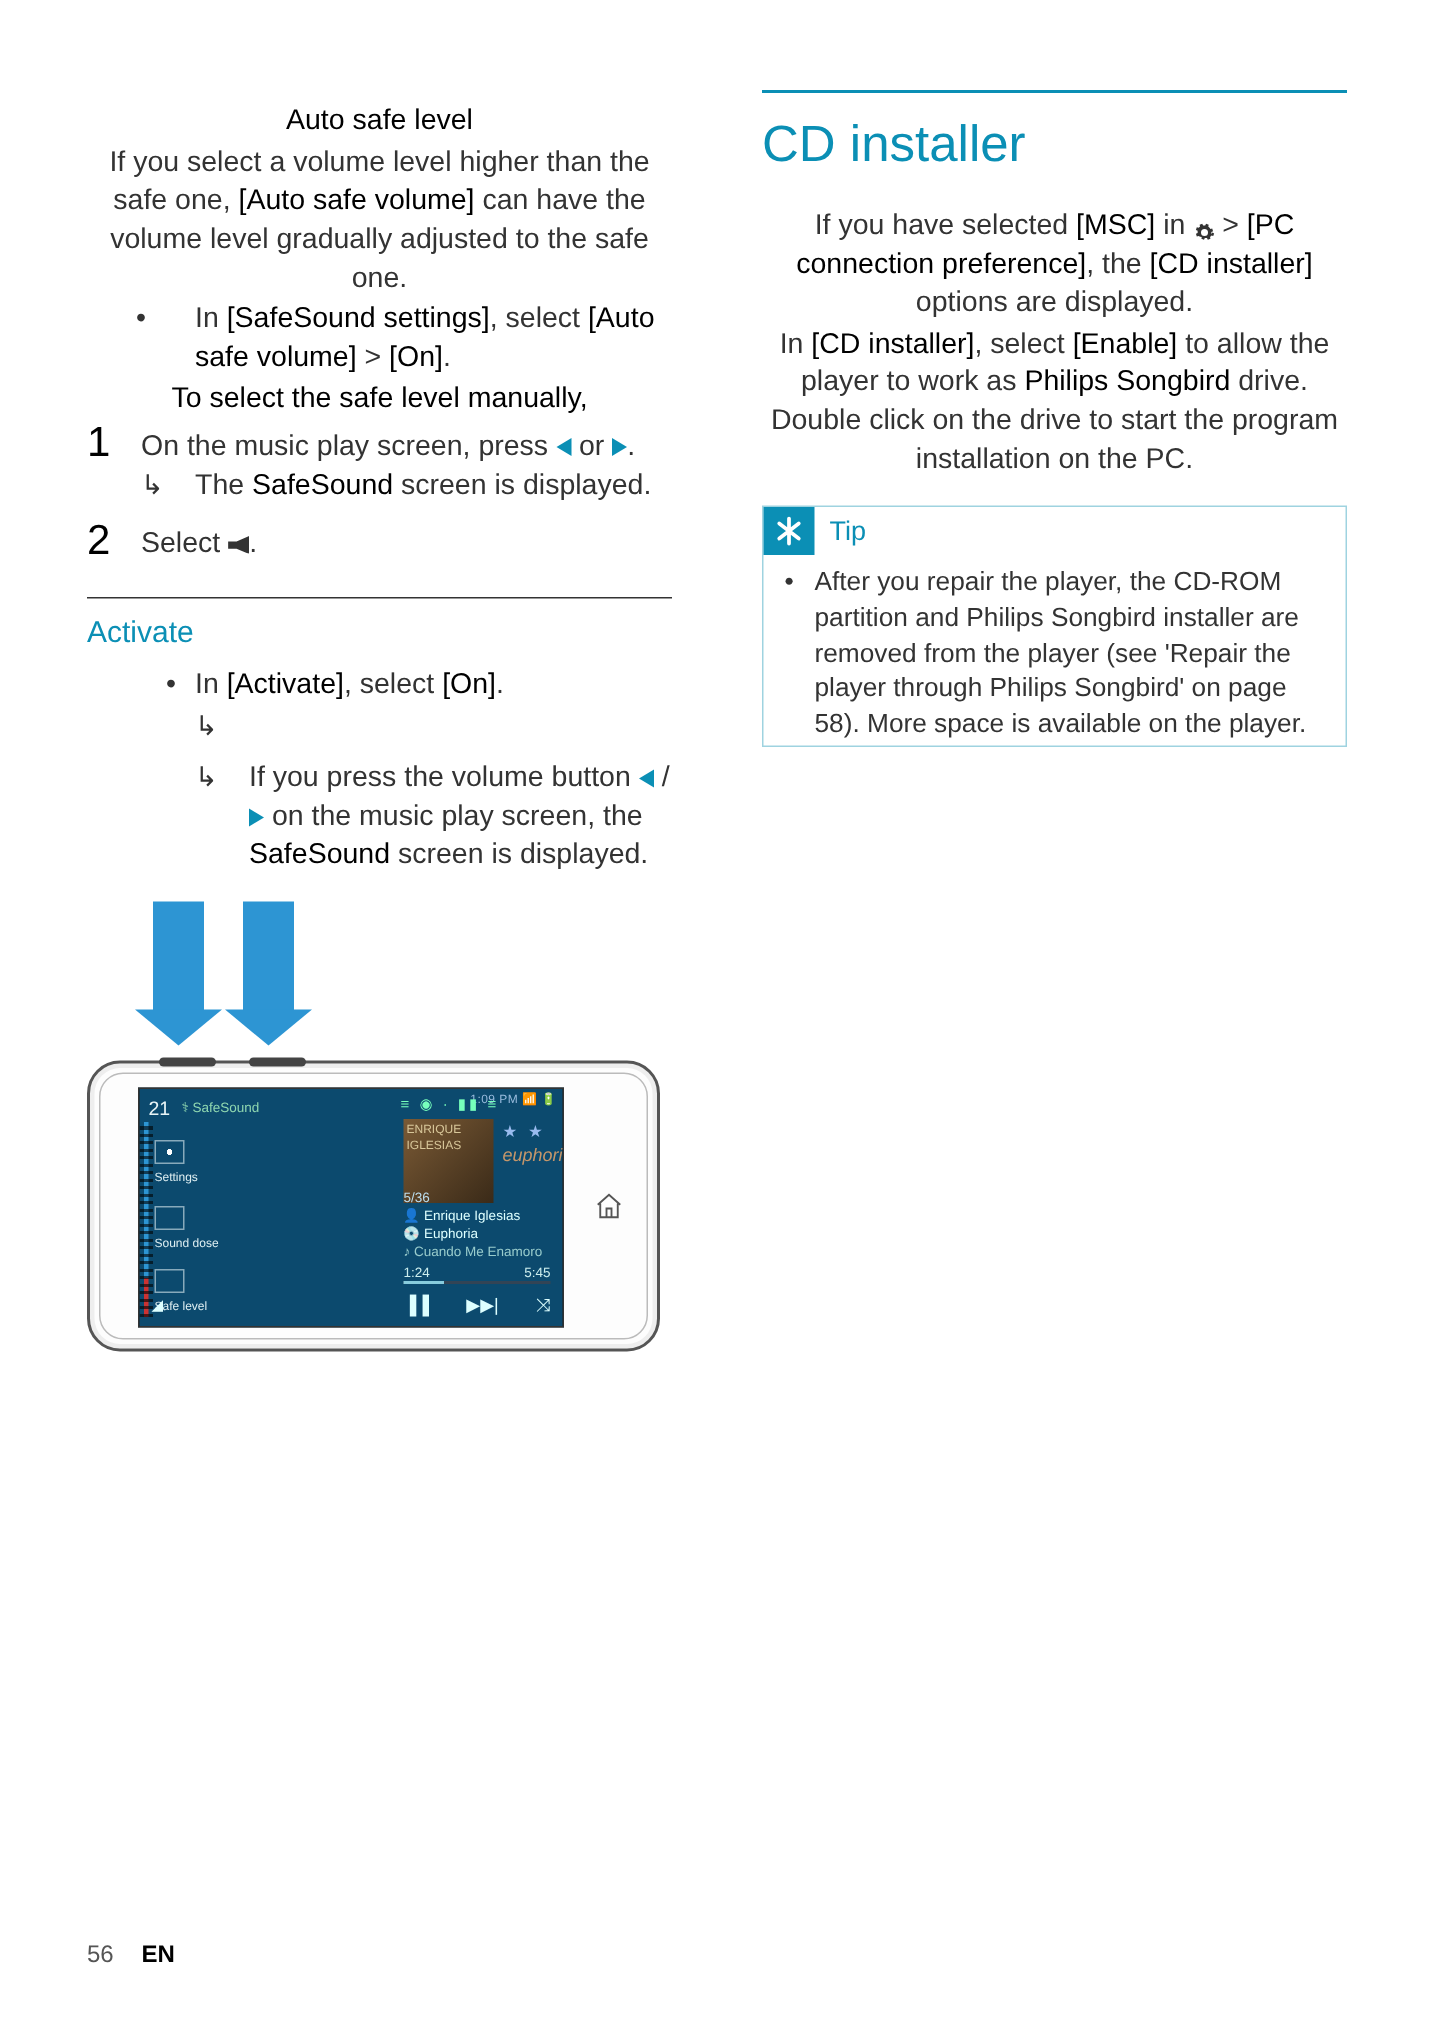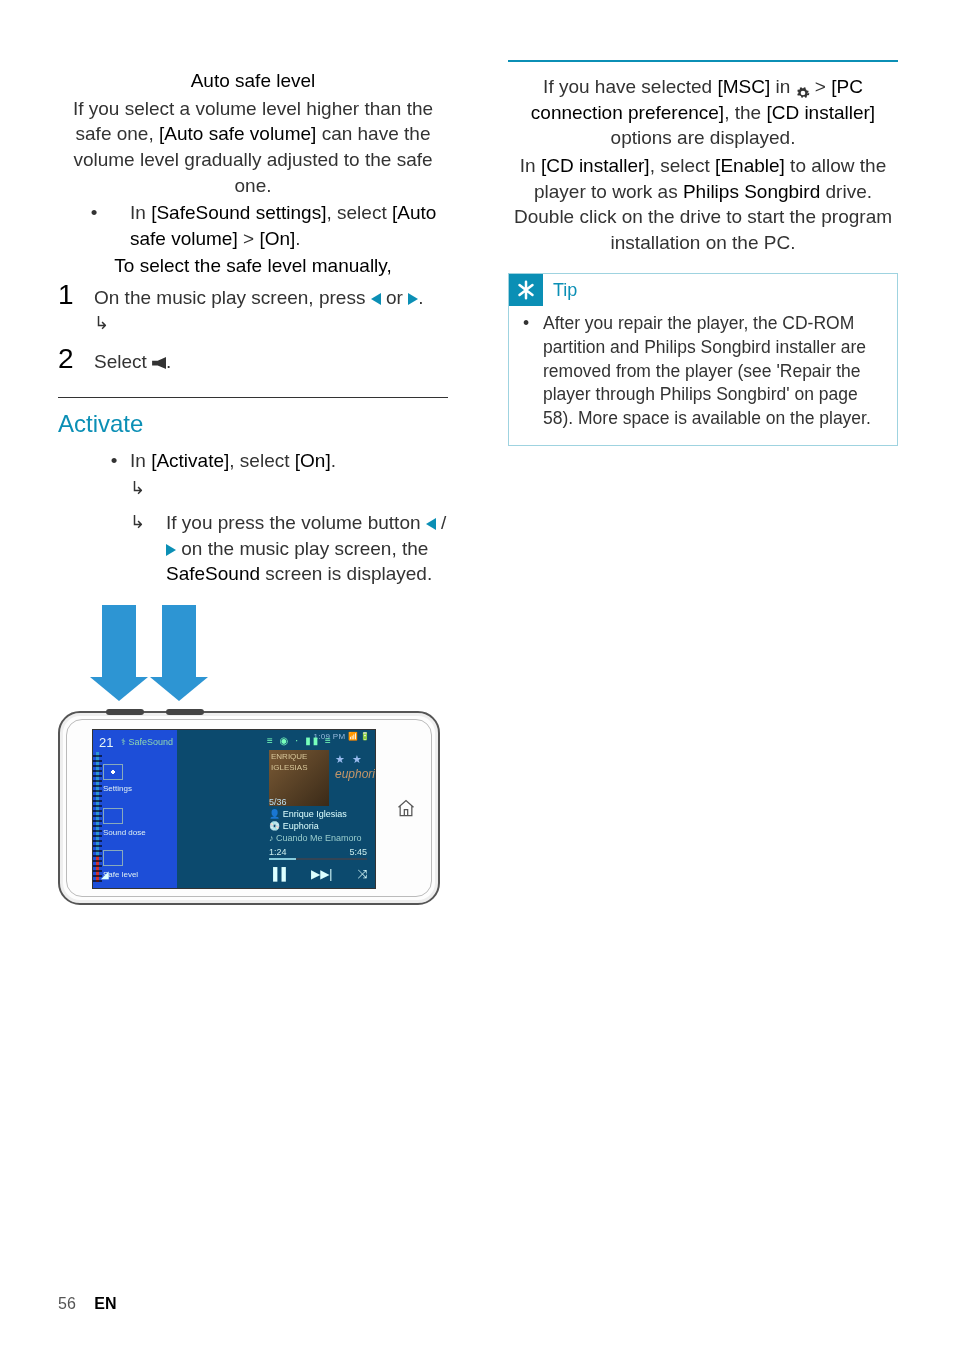--- a/index.html
+++ b/index.html
@@ -29,21 +29,21 @@
   }
   .bold { font-weight: 400; color:#000; }
   h1.section {
     color: #0b8fb5;
     font-size: 34px;
     font-weight: 300;
     margin: 6px 0 18px 0;
   }
   h3.sub {
     color: #0b8fb5;
-    font-size: 24px;
+    font-size: 20px;
     font-weight: 300;
     margin: 4px 0 8px 0;
   }
   .para { margin: 0 0 2px 0; text-align: center; }
   .bullet-row { display:flex; }
   .bullet-row .dot { width: 72px; text-align:center; }
   .bullet-row .txt { flex:1; }
   .num-row { display:flex; margin-top:2px; }
   .num-row .num { width: 36px; font-size: 28px; font-weight:400; color:#000; line-height:1; }
   .num-row .txt { flex:1; padding-top:4px; }
@@ -107,21 +107,21 @@
   .vol-slot.b { left:106px; width:38px; }
   .screen {
     position:absolute; top:16px; left:32px; width:282px; height:158px;
     background:#0a2a3a;
     border:1px solid #333;
     font-size:9px; color:#cfe8ee;
     overflow:hidden;
   }
   .screen .leftpane {
     position:absolute; left:0; top:0; bottom:0; width:84px;
-    background:#1d4ed8;
+    background:#0c4a6e;
     border-right:1px solid #0a3a4a;
     padding-left:41px;
   }
   .screen .rightpane {
     position:absolute; left:84px; right:0; top:0; bottom:0;
     background:#0c4a6e;
   }
   .screen .status {
     position:absolute; top:2px; right:4px; font-size:8px; color:#9bd; letter-spacing:0.3px;
   }
@@ -164,21 +164,21 @@
   .home-btn {
     position:absolute; right:22px; top:50%; transform:translateY(-50%);
     width:20px; height:20px;
   }
   .home-btn svg { width:20px; height:20px; }
 
   
   .tip-box {
     border:1px solid #9fd3e0;
     margin-top:18px;
-    padding-bottom:14px;
+    padding-bottom:2px;
   }
   .tip-header {
     display:flex; align-items:center; gap:10px;
     padding:0;
   }
   .tip-badge {
     width:34px; height:32px; background:#0b8fb5;
     display:flex; align-items:center; justify-content:center;
   }
   .tip-badge svg { width:20px; height:20px; }
@@ -213,20 +213,21 @@
     <p class="para" style="margin-top:2px"><span class="bold">To select the safe level manually,</span></p>
 
     <div class="num-row">
       <div class="num">1</div>
       <div class="txt">
         <span>On the music play screen, press </span><span class="tri-left"></span><span> or </span><span class="tri-right"></span><span>.</span>
       </div>
     </div>
     <div class="result-row">
       <div class="arrow">↳</div>
+      <div class="txt"><span>The </span><span class="bold">SafeSound</span><span> screen is displayed.</span></div>
     </div>
 
     <div class="num-row" style="margin-top:10px">
       <div class="num">2</div>
       <div class="txt">
         <span>Select </span><span class="speaker-icon"></span><span>.</span>
       </div>
     </div>
 
     <div class="left-divider"></div>
@@ -290,20 +291,21 @@
           <svg viewBox="0 0 24 24">
               <path fill="none" stroke="#555" stroke-width="1.5" d="M3 11 L12 3 L21 11 M5 10 V21 H19 V10 M10 21 V14 H14 V21"></path>
             </svg>
         </div>
       </div>
     </div>
   </div>
 
   <div class="col right">
     <div class="divider-top"></div>
+    <h1 class="section">CD installer</h1>
 
     <p class="para">
       <span>If you have selected </span><span class="bold">[MSC]</span><span> in </span><span class="gear-icon"><svg viewBox="0 0 24 24">
             <path fill="#333" d="M12 8a4 4 0 1 0 0 8 4 4 0 0 0 0-8zm9 4l2 1-1 3-2-.5a8 8 0 0 1-1.7 1.7l.5 2-3 1-1-2a8 8 0 0 1-2.4 0l-1 2-3-1 .5-2A8 8 0 0 1 5.2 16l-2 .5-1-3 2-1a8 8 0 0 1 0-2.4l-2-1 1-3 2 .5A8 8 0 0 1 6.9 5l-.5-2 3-1 1 2a8 8 0 0 1 2.4 0l1-2 3 1-.5 2A8 8 0 0 1 18.8 8l2-.5 1 3-2 1a8 8 0 0 1 0 2.4z"></path>
           </svg></span><span> &gt; </span><span class="bold">[PC connection preference]</span><span>, the </span><span class="bold">[CD installer]</span><span> options are displayed.</span>
     </p>
     <p class="para">
       <span>In </span><span class="bold">[CD installer]</span><span>, select </span><span class="bold">[Enable]</span><span> to allow the player to work as </span><span class="bold">Philips Songbird</span><span> drive. Double click on the drive to start the program installation on the PC.</span>
     </p>
 

